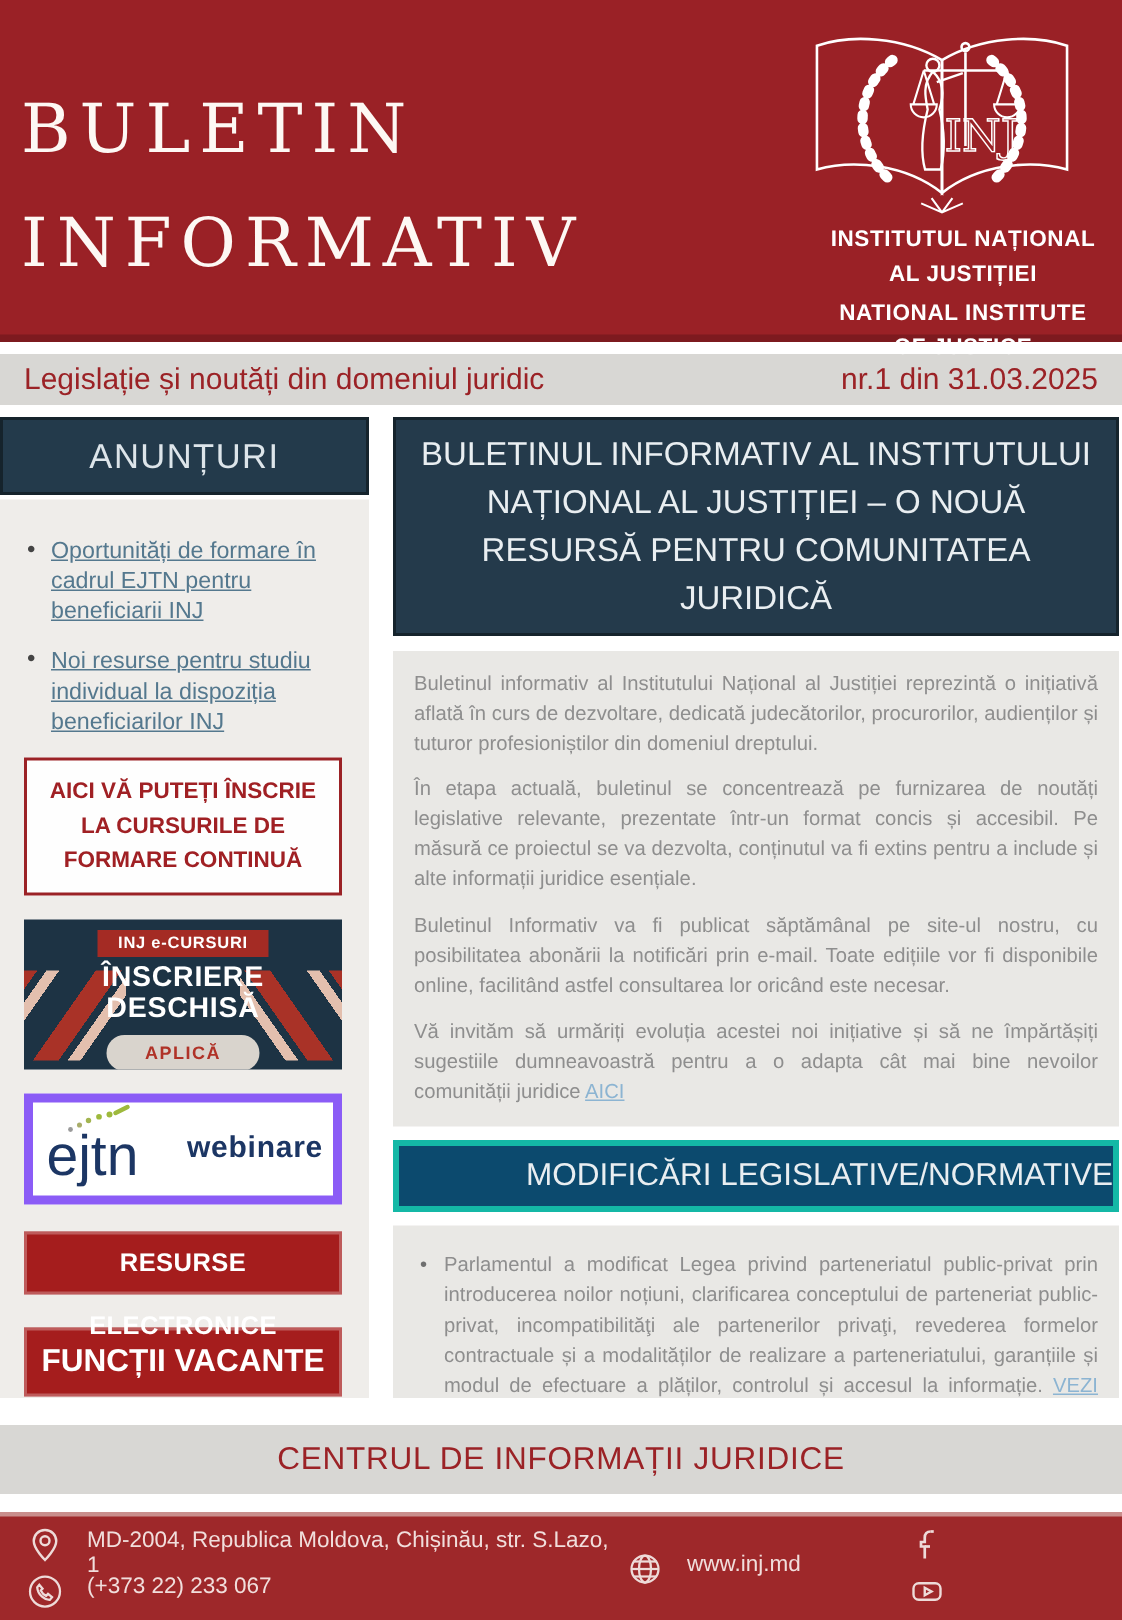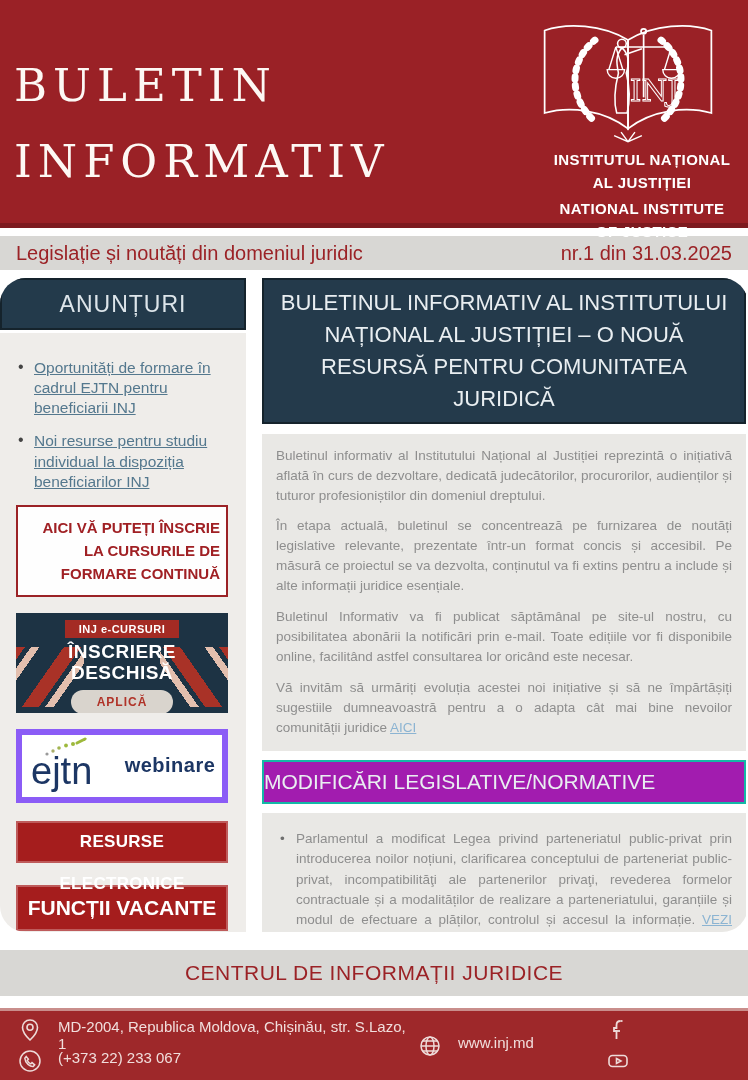--- a/index.html
+++ b/index.html
@@ -19,34 +19,34 @@
   .logo-wrap { width:208px; margin-top:14px; text-align:center; color:#ffffff; }
   .logo-emblem svg { display:block; margin:0 auto; }
   .logo-name { font-size:15px; font-weight:bold; letter-spacing:.4px; line-height:1.55; margin-top:2px;margin-left:28px; }
   
   .subbar {
     height:34px; background:#d8d7d4; margin-top:8px; display:flex;
     justify-content:space-between; align-items:center; padding:0 16px;
     color:#9b2226; font-size:20px;
   }
   
-  .content { display:flex; margin-top:8px; height:654px; gap:16px; overflow:hidden;border-radius:26px; }
+  .content { display:flex; margin-top:8px; height:654px; gap:16px; overflow:hidden; }
   .sidebar { width:246px; flex:0 0 246px; display:flex; flex-direction:column; }
   .side-title {
     height:52px; background:#233a4b; border:2px solid #15232c; color:#dde5ea;
     display:flex; align-items:center; justify-content:center; font-size:23px; letter-spacing:1px;
   }
   .side-body { flex:1; background:#efedea; margin-top:3px; padding:25px 10px 0 12px; overflow:hidden; }
   .side-links { list-style:none; margin:0; padding:0; }
   .side-links li { position:relative; padding-left:22px; margin-bottom:13px; }
   .side-links li::before { content:"•"; position:absolute; left:6px; top:0; color:#444; }
   .side-links a { color:#54788e; font-size:15.5px; line-height:1.3; text-decoration:underline; display:inline-block; }
   .signup-box {
     background:#fefefe; border:2px solid #9b2226; color:#a02024; font-weight:bold;
-    text-align:right; font-size:15px; line-height:1.55; padding:9px 6px; margin:8px 8px 0 4px;
+    text-align:center; font-size:15px; line-height:1.55; padding:9px 6px; margin:8px 8px 0 4px;
     cursor:pointer;
   }
   .ecursuri {
     position:relative; background:#1d3344; height:100px; margin:16px 8px 0 4px;
     text-align:center; overflow:hidden; cursor:pointer;
   }
   .ecursuri .stripe { position:absolute; width:86px; height:60px; top:34px;
     background:repeating-linear-gradient(125deg, transparent 0 8px, #a93227 8px 22px, transparent 22px 27px, #e3bfae 27px 34px, transparent 34px 46px); }
   .ecursuri .stripe.left { left:-18px; }
   .ecursuri .stripe.right { right:-18px; transform:scaleX(-1); }
@@ -64,21 +64,21 @@
     box-shadow: inset 0 0 0 2px rgba(255,255,255,.28); margin:18px 8px 0 4px; cursor:pointer; }
   .red-btn.b1 { height:42px; line-height:42px; font-size:17px; letter-spacing:.3px; }
   .red-btn.b2 { height:46px; line-height:46px; font-size:21px; margin-top:22px; }
   
   .main { flex:1; display:flex; flex-direction:column; margin-right:2px; }
   .main-title { background:#243a4b; border:2px solid #15232c; color:#e9eef1; text-align:center;
     font-size:22px; line-height:1.45; padding:7px 8px; }
   .paras { background:#e9e8e5; margin-top:10px; padding:12px 14px 2px; color:#8e8e8e; font-size:13.5px; }
   .paras p { text-align:justify; line-height:1.48; margin:0 0 11px; }
   .paras a, .bullets a { color:#8cb4d2; text-decoration:underline; }
-  .section-title { background:#a21caf; border:2px solid #14b8a6; color:#e9eef1; text-align:left;
+  .section-title { background:#0c4a6e; border:4px solid #14b8a6; color:#e9eef1; text-align:right;
     font-size:21px; padding:8px 0; margin-top:9px; }
   .bullets { background:#e9e8e5; flex:1; margin-top:9px; padding:16px 14px 0; color:#8e8e8e;
     font-size:13.5px; overflow:hidden; }
   .bullets ul { list-style:none; margin:0; padding:0; }
   .bullets li { position:relative; padding-left:20px; margin-bottom:17px; text-align:justify; line-height:1.5; }
   .bullets li::before { content:"•"; position:absolute; left:4px; top:0; color:#6f6f6f; }
   
   .centru-bar { height:46px; background:#d8d7d4; margin-top:18px; display:flex; align-items:center;
     justify-content:center; color:#9b2226; font-size:21px; letter-spacing:.5px; }
   .footer { height:72px; margin-top:12px; background:#9e282a; border-top:3px solid #c98e8c;

